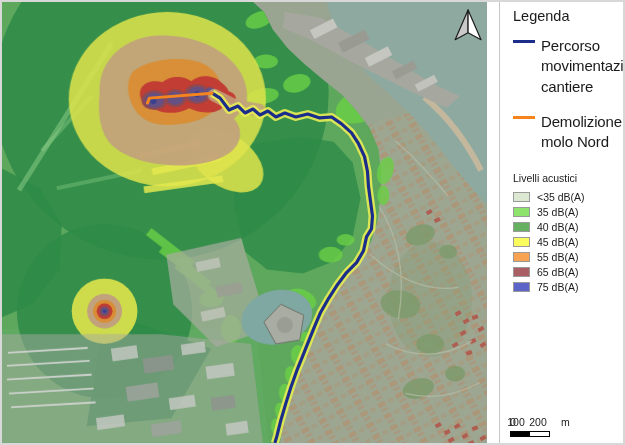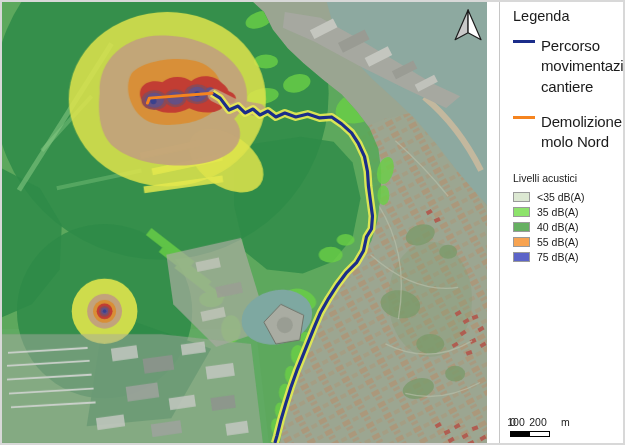--- a/index.html
+++ b/index.html
@@ -261,22 +261,30 @@
     </div>
     <div class="level-row">
       <div class="level-swatch" style="background: rgb(141, 227, 107);"></div>
       <div class="level-label">35 dB(A)</div>
     </div>
     <div class="level-row">
       <div class="level-swatch" style="background: rgb(102, 176, 98);"></div>
       <div class="level-label">40 dB(A)</div>
     </div>
     <div class="level-row">
+      <div class="level-swatch" style="background: rgb(250, 252, 94);"></div>
+      <div class="level-label">45 dB(A)</div>
+    </div>
+    <div class="level-row">
       <div class="level-swatch" style="background: rgb(247, 163, 81);"></div>
       <div class="level-label">55 dB(A)</div>
+    </div>
+    <div class="level-row">
+      <div class="level-swatch" style="background: rgb(170, 95, 102);"></div>
+      <div class="level-label">65 dB(A)</div>
     </div>
     <div class="level-row">
       <div class="level-swatch" style="background: rgb(92, 100, 200);"></div>
       <div class="level-label">75 dB(A)</div>
     </div>
 
     <div class="scalebar">
       <div class="scalebar-ticks">
         <span class="t0">0</span>
         <span class="t1">100</span>

